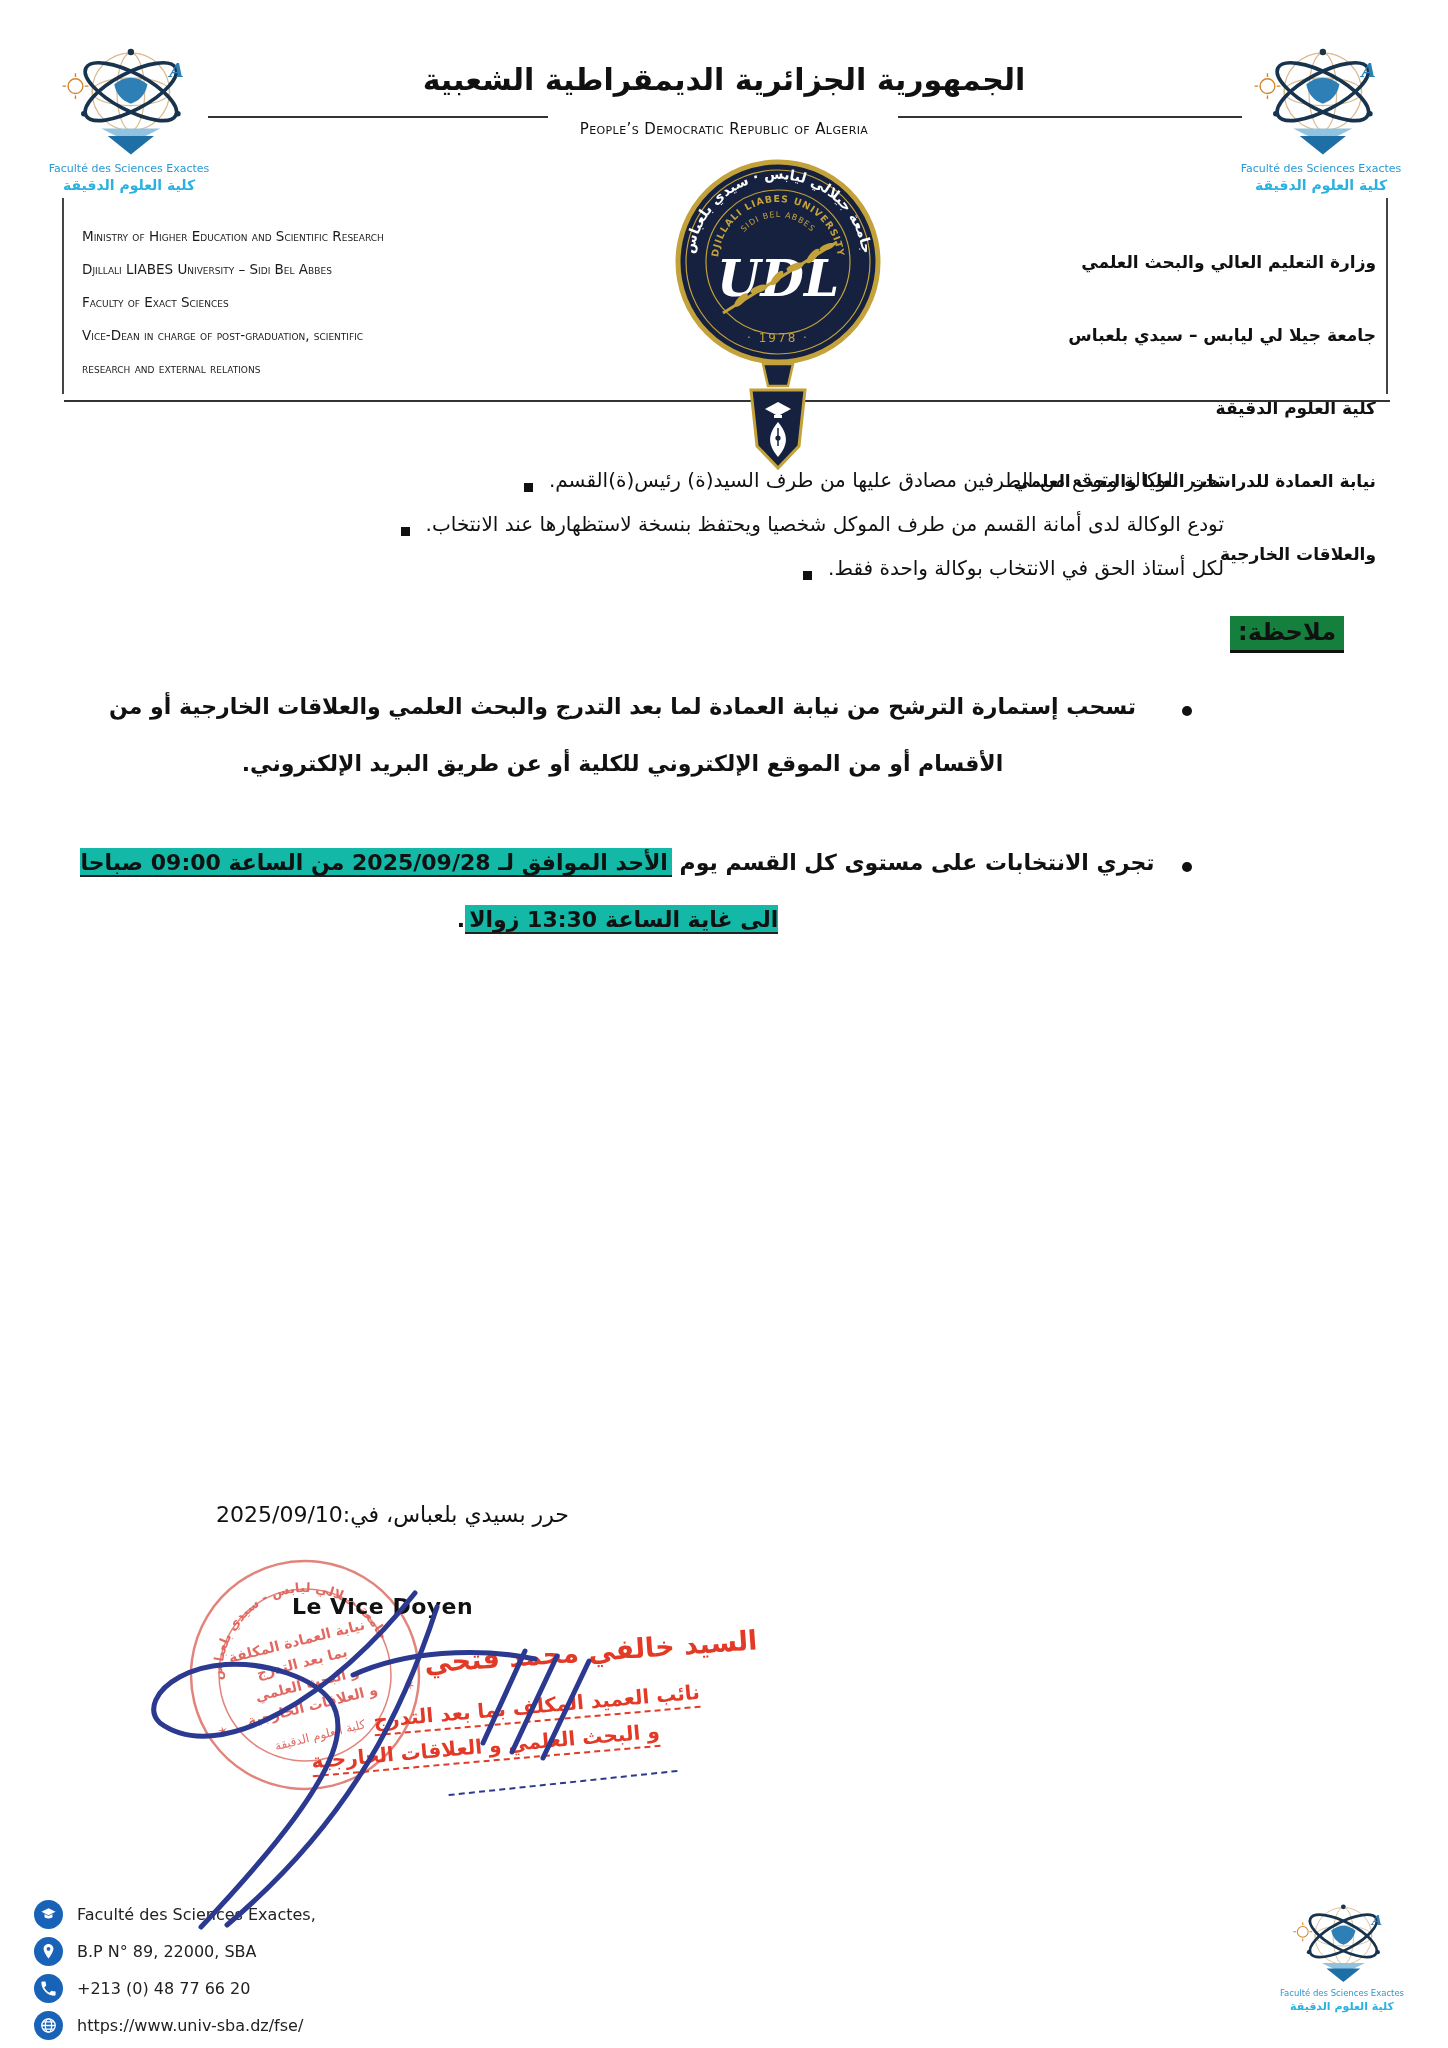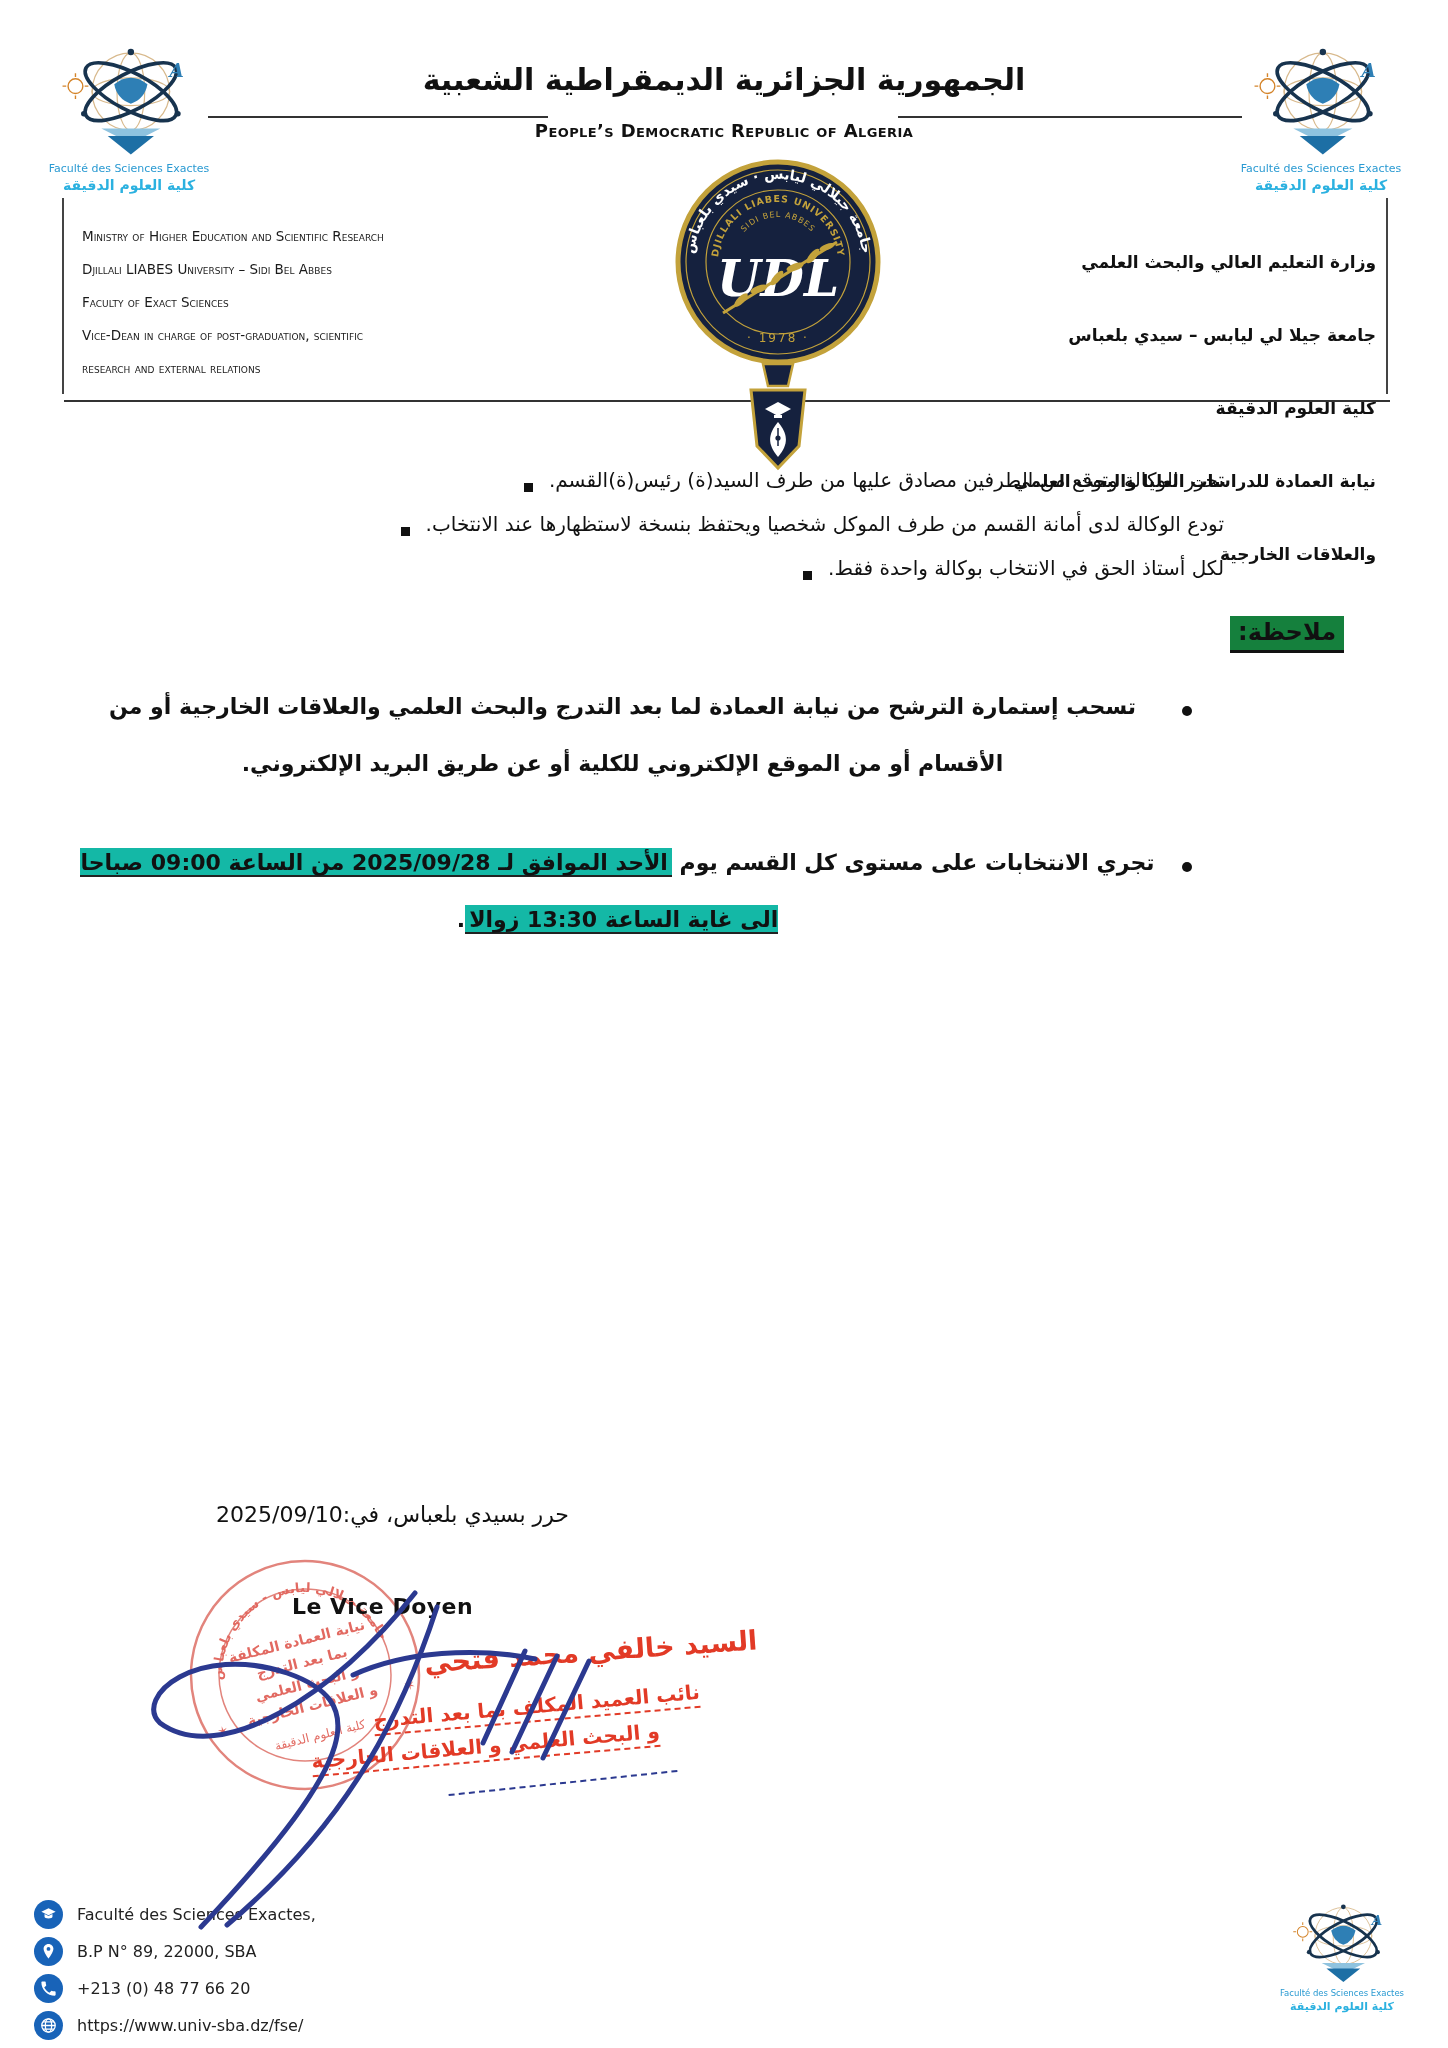--- a/index.html
+++ b/index.html
@@ -5,21 +5,21 @@
   html,body{margin:0;padding:0;background:#888;}
   .page{position:relative;width:1448px;height:2048px;background:#fff;margin:0 auto;
         font-family:"DejaVu Sans",sans-serif;color:#111;overflow:hidden;}
   .abs{position:absolute;}
   .sc{font-variant:small-caps;}
   .rtl{direction:rtl;unicode-bidi:isolate;}
   .logo-box{display:flex;flex-direction:column;align-items:center;width:170px;}
   .logo-cap-fr{color:#2a9ad2;font-size:11px;font-weight:normal;margin-top:2px;}
   .logo-cap-ar{color:#2bb1e0;font-size:14px;font-weight:bold;margin-top:2px;direction:rtl;}
   .title-ar{font-size:30px;font-weight:bold;white-space:nowrap;}
-  .subtitle{font-size:18px;font-weight:bold;letter-spacing:.4px;}
+  .subtitle{font-size:15px;font-weight:normal;letter-spacing:.4px;}
   .dash{height:2px;background:#333;}
   .vline{width:2px;background:#444;}
   .en-block div{font-size:13.5px;line-height:33px;white-space:nowrap;color:#1a1a1a;}
   .ar-block div{font-size:17px;font-weight:600;line-height:37px;white-space:nowrap;margin-top:36px;}
   .bullet-row{display:flex;flex-direction:row-reverse;align-items:flex-end;gap:16px;}
   .sq{width:9px;height:9px;background:#111;flex:0 0 auto;}
   .bullet-row span{font-size:20px;white-space:nowrap;}
   .note{background:#15803d;border-bottom:3px solid #111;font-size:24px;font-weight:bold;padding:2px 8px 4px;}
   .para{font-size:22px;font-weight:bold;line-height:57px;text-align:center;}
   .dot{width:10px;height:10px;border-radius:50%;background:#111;}

